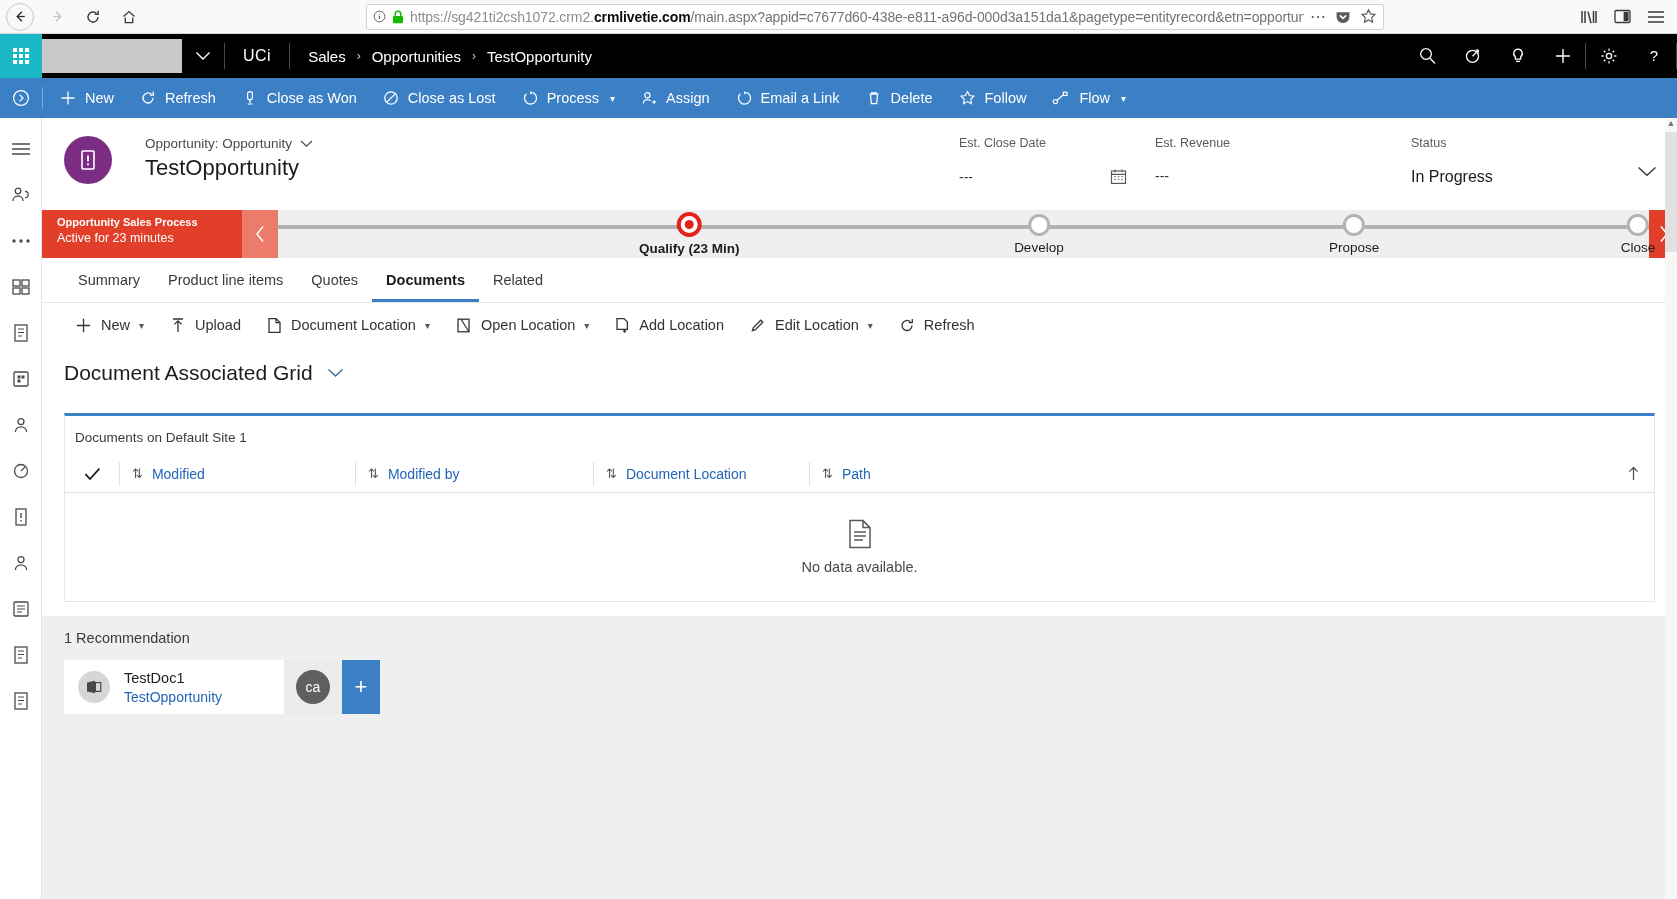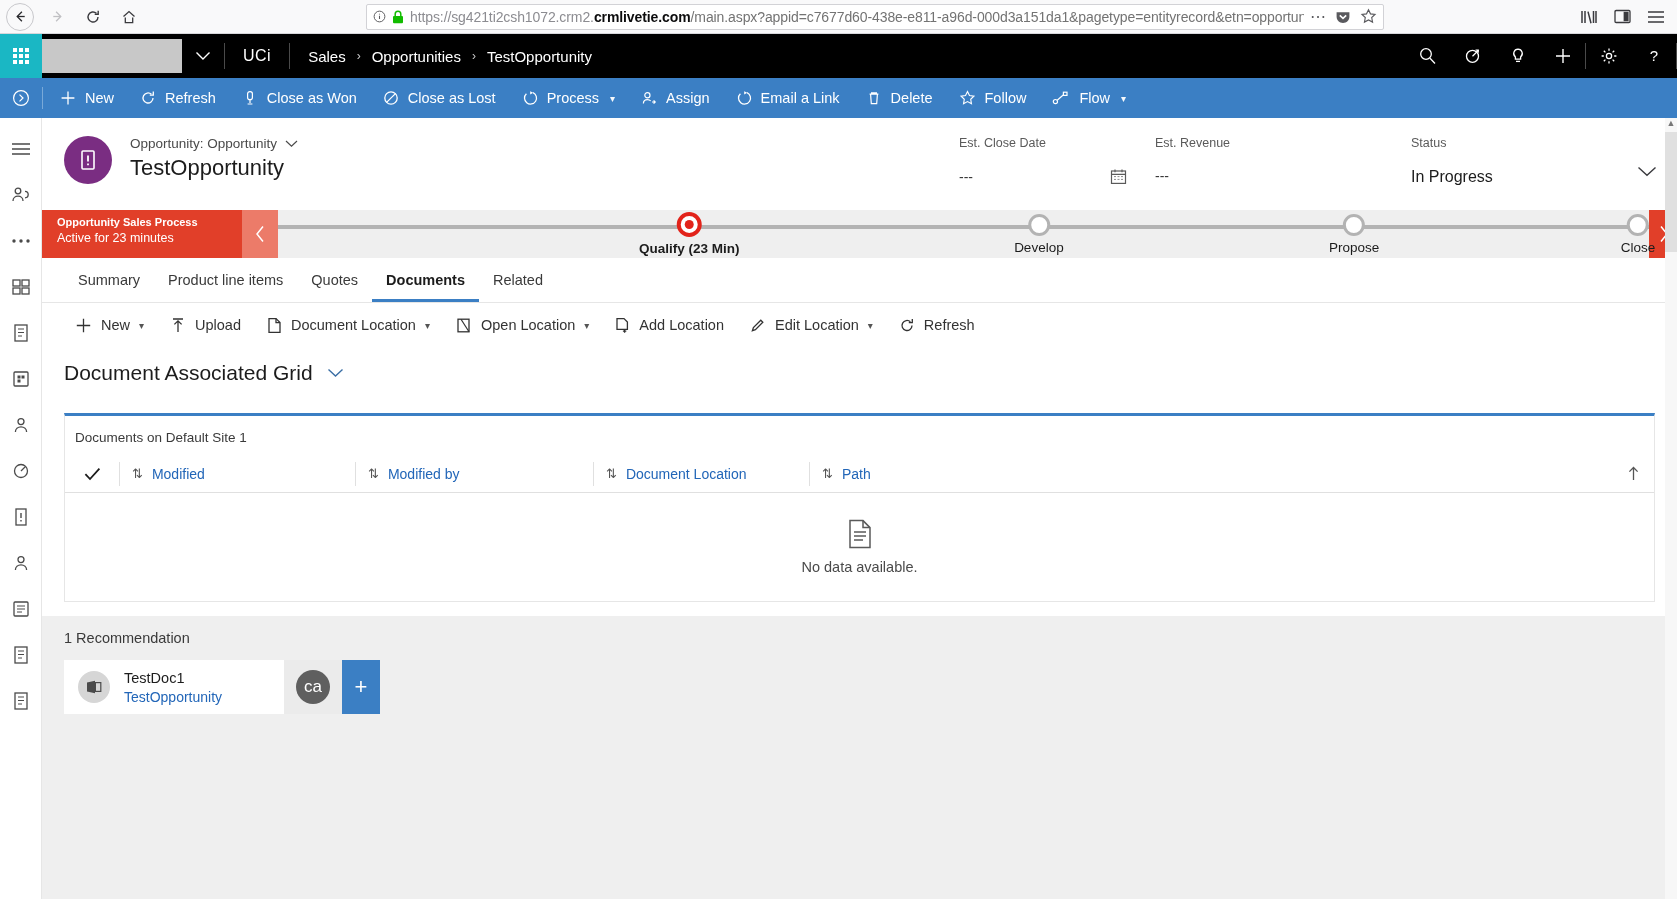--- a/index.html
+++ b/index.html
@@ -79,21 +79,21 @@
   .rail-item { height:46px; width:42px; display:flex;align-items:center;justify-content:center; color:#4a4a4a;}
 
   .content { flex:1; position:relative; overflow:hidden; background:#fff; }
 
   
   .rec-header { display:flex; align-items:flex-start; padding:18px 20px 12px 22px; }
   .rec-avatar {
     width:48px;height:48px;border-radius:50%;background:#7a2d82;color:#fff;
     display:flex;align-items:center;justify-content:center; flex:0 0 48px;
   }
-  .rec-titles { margin-left:18px; }
+  .rec-titles { margin-left:33px; }
   .rec-sub { font-size:13.5px; color:#4a4a4a; display:flex;align-items:center; gap:8px;}
   .rec-name { font-size:22px; color:#1c1c1c; margin-top:4px; }
   .hdr-fields { display:flex; margin-left:auto; align-items:flex-start; }
   .hfield { min-width:0; }
   .hfield .lbl { font-size:12.5px; color:#5a5a5a; }
   .hfield .val { font-size:14px; color:#3a3a3a; margin-top:18px;}
   .hfield .val.bold { font-size:16px; color:#1c1c1c; }
   .chev-big { margin-left:26px; margin-top:30px; color:#3a3a3a; }
 
   
@@ -161,21 +161,21 @@
   .reco-main { flex:1; background:#fff; display:flex; align-items:center; padding-left:14px; gap:14px; }
   .reco-doc-icon {
     width:32px;height:32px;border-radius:50%;background:#d6d6d6;
     display:flex;align-items:center;justify-content:center; flex:0 0 32px;
   }
   .reco-name { font-size:14.5px; color:#1c1c1c; }
   .reco-link { font-size:14px; color:#2266b8; margin-top:3px; }
   .reco-avatar-cell { width:58px; background:#ebebeb; display:flex;align-items:center;justify-content:center;}
   .reco-avatar {
     width:34px;height:34px;border-radius:50%;background:#5f5f5f;color:#fff;
-    display:flex;align-items:center;justify-content:center;font-size:17px;
+    display:flex;align-items:center;justify-content:center;font-size:14px;
   }
   .reco-add { width:38px; background:#3b7fc4; color:#fff; display:flex;align-items:center;justify-content:center; font-size:22px;}
 
   
   .vscroll { position:absolute; right:0; top:0; width:12px; height:100%; background:#f7f7f7; }
   .vscroll .up, .vscroll .down { text-align:center; font-size:9px; color:#777; }
   .vscroll .thumb { position:absolute; top:14px; width:12px; height:120px; background:#e0e0e0; }
   svg { display:block; }
 </style>
 </head>

